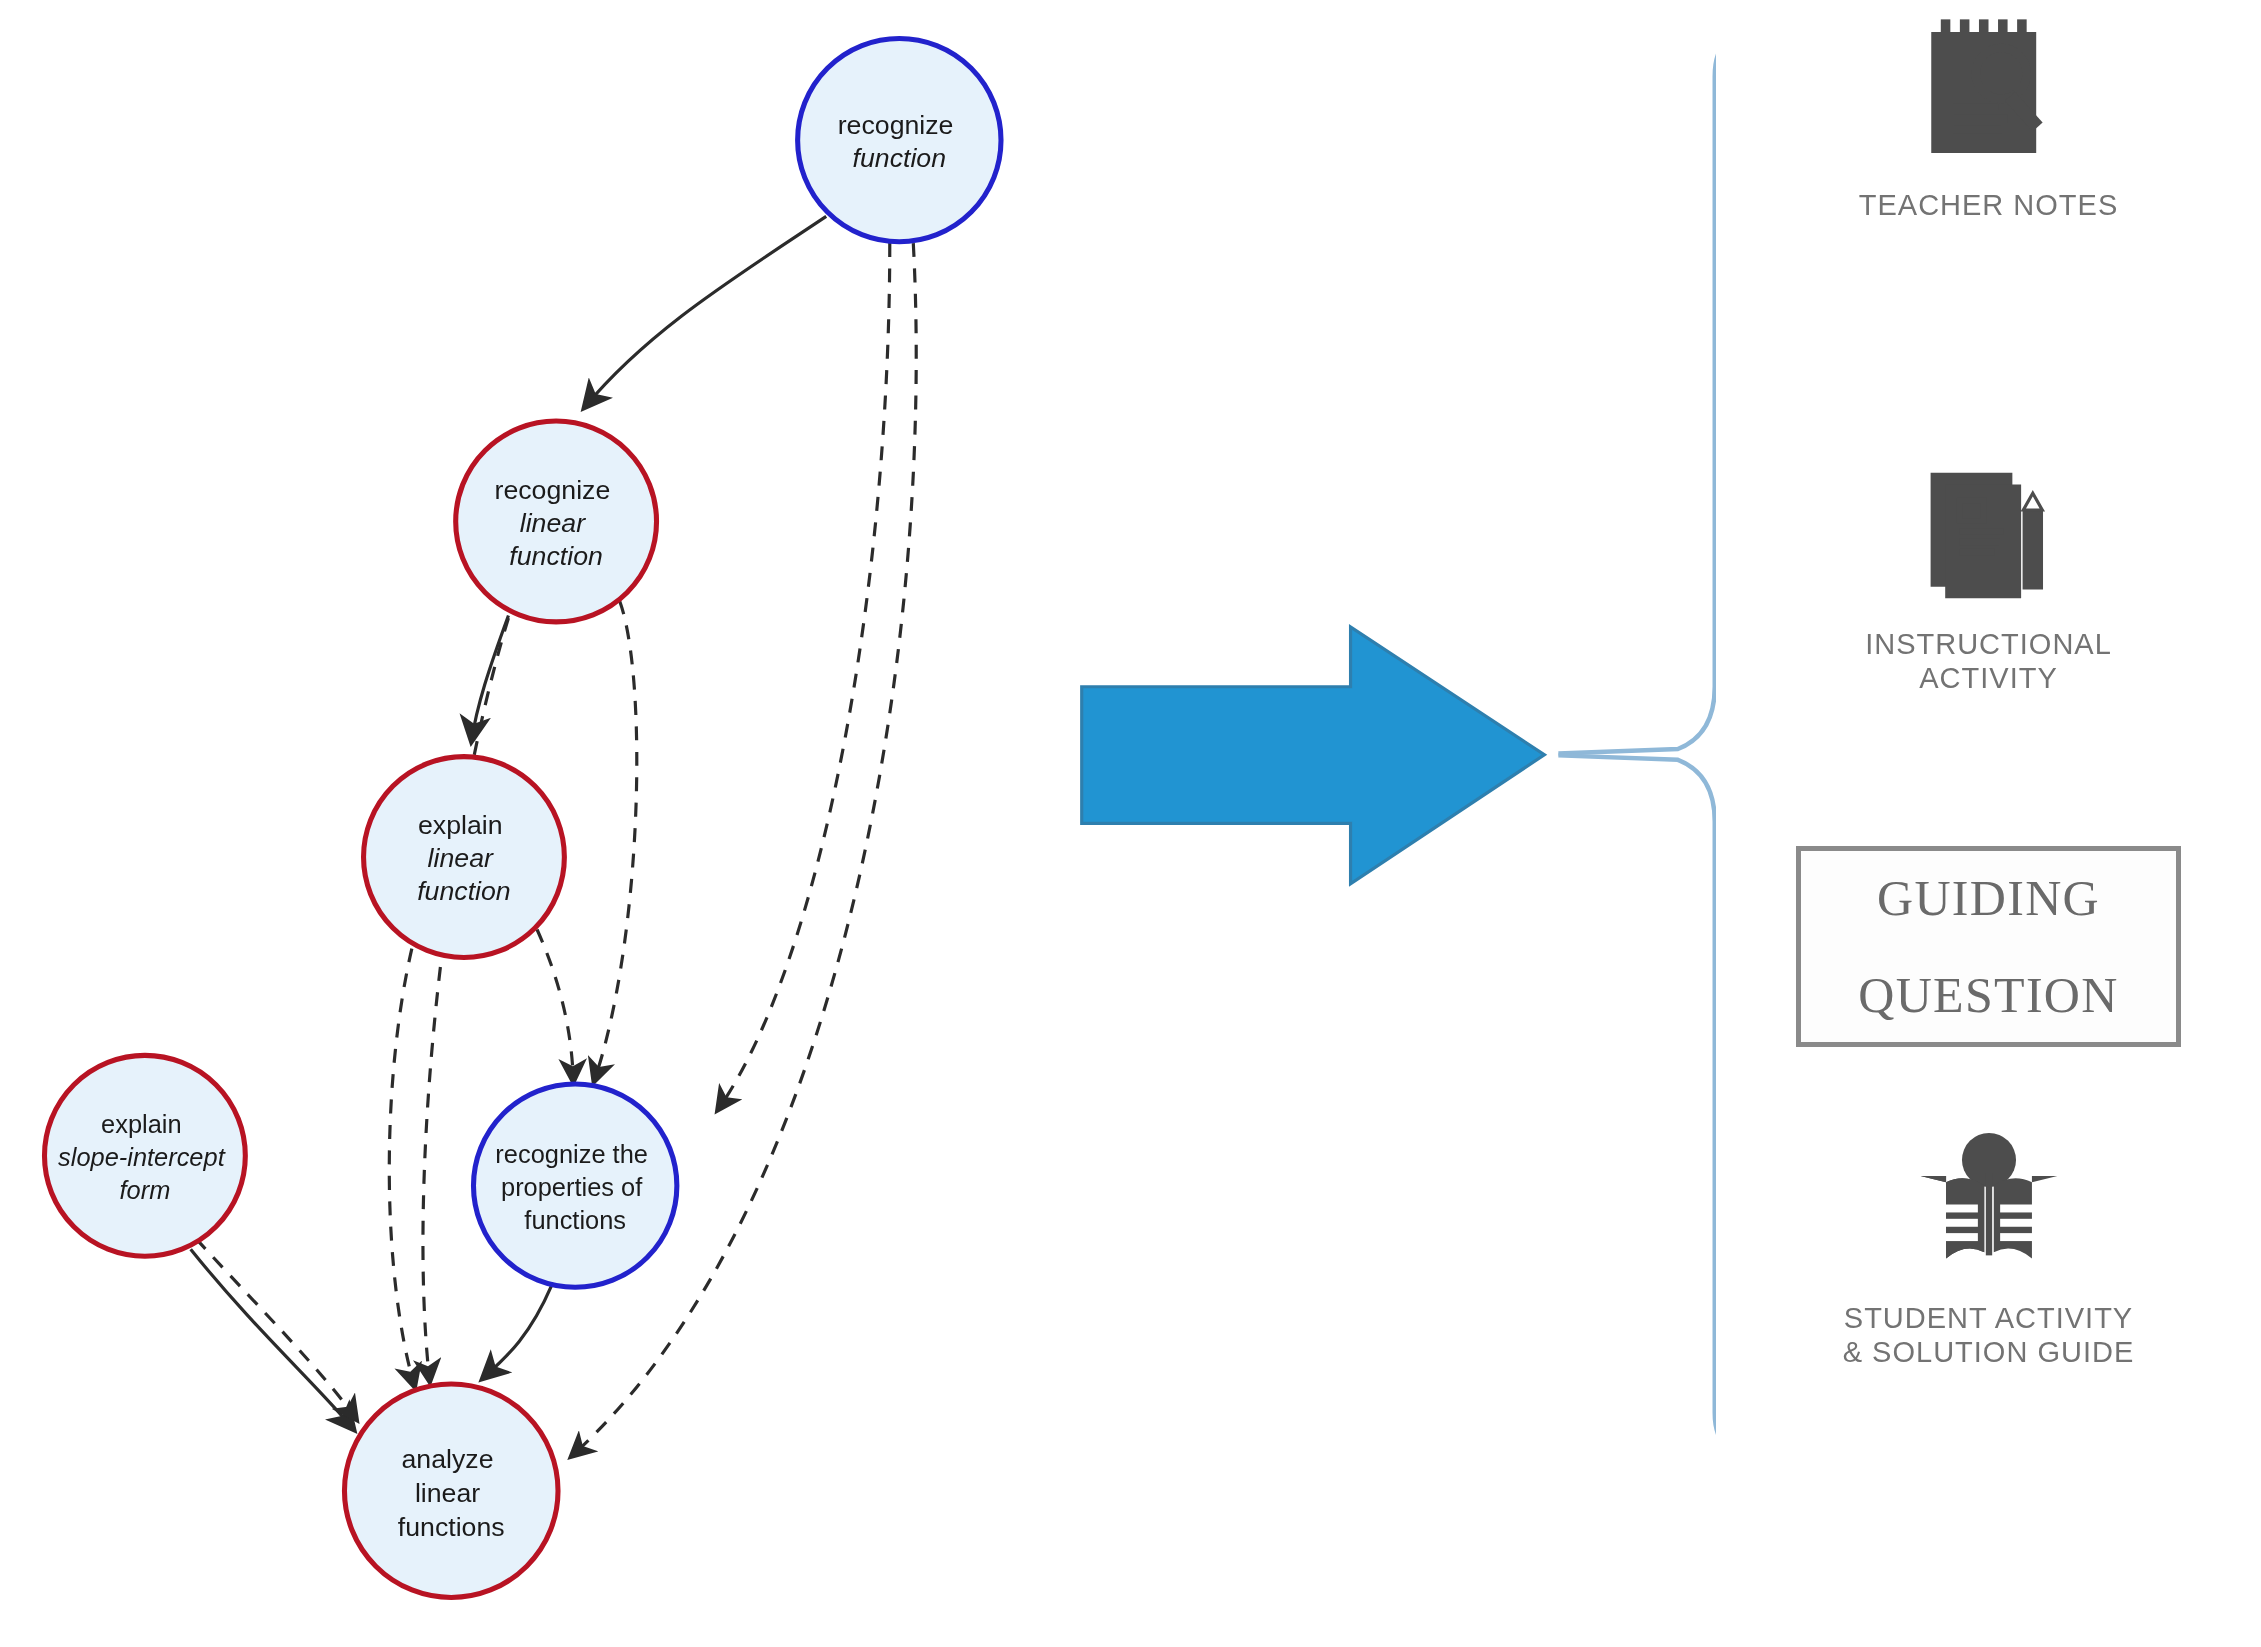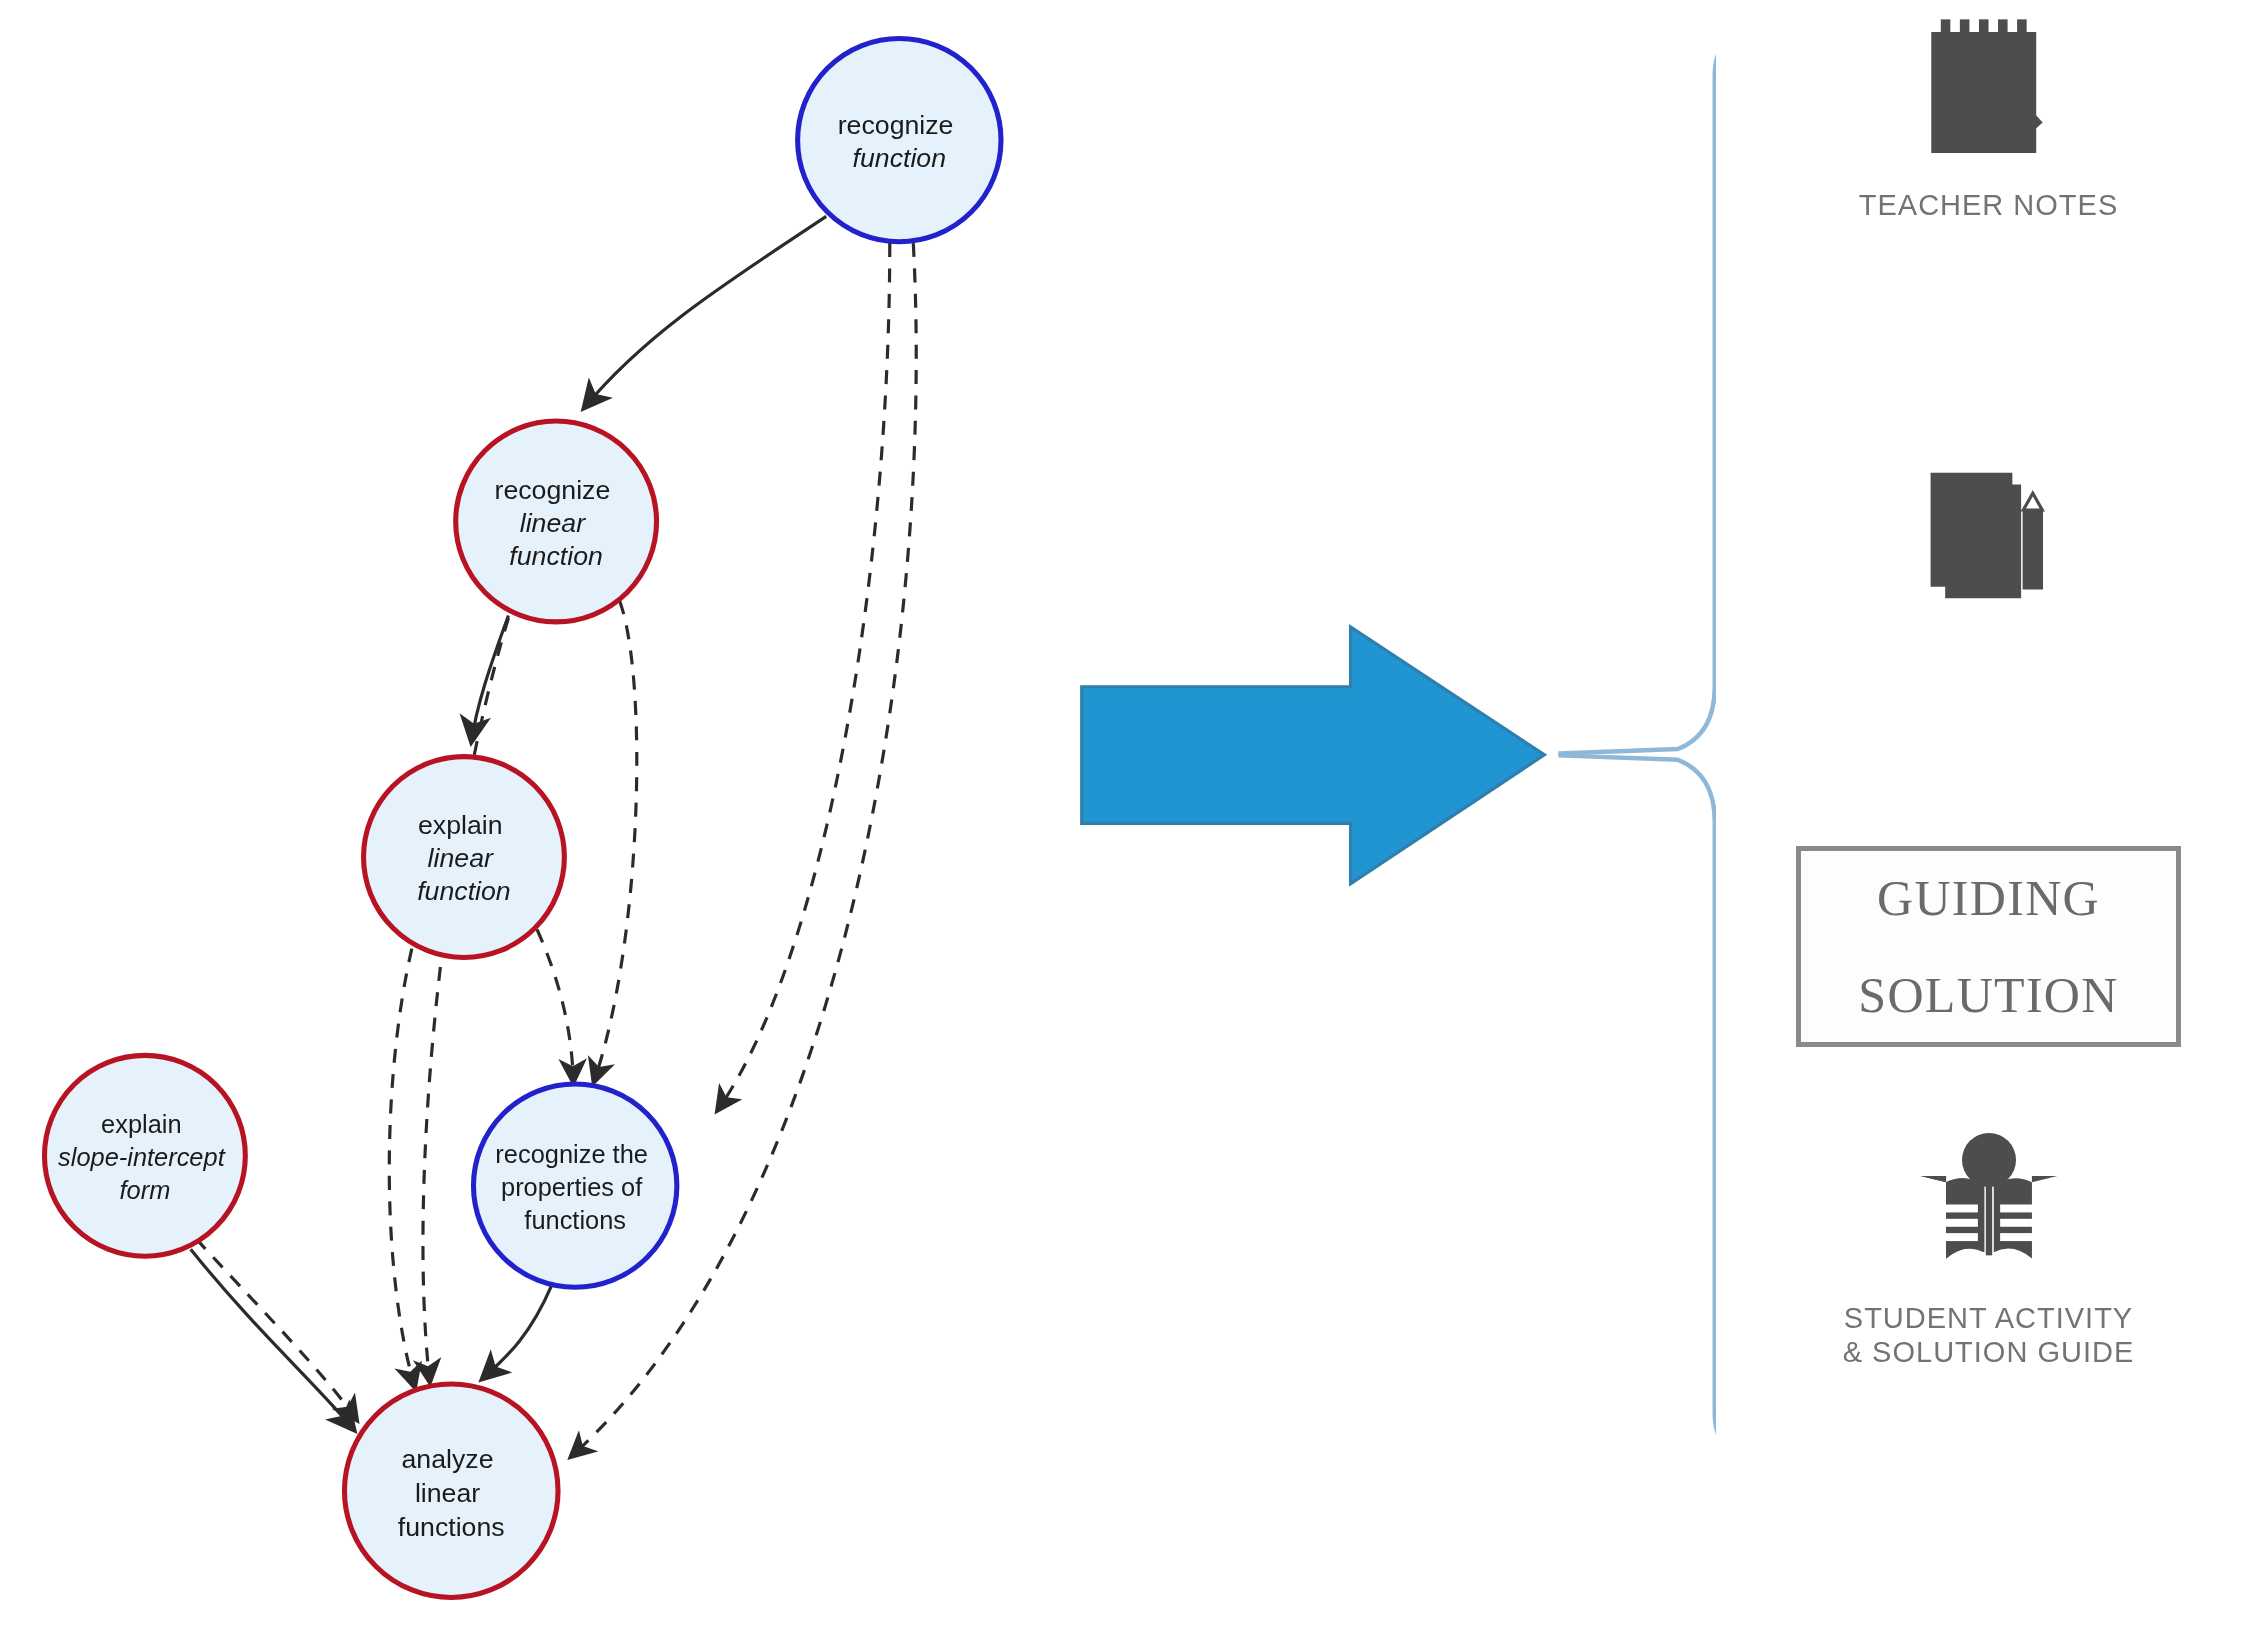--- a/index.html
+++ b/index.html
@@ -166,26 +166,30 @@
             <path d="M20 14 H72 V92 H20 Z M26 20 H66 V86 H26 Z" fill="#4d4d4d"></path>
             <rect x="30" y="25" width="16" height="14" fill="none" stroke="#4d4d4d" stroke-width="4"></rect>
             <rect x="30" y="44" width="30" height="4.6"></rect>
             <rect x="30" y="51" width="27" height="4.6"></rect>
             <rect x="30" y="58" width="24" height="4.6"></rect>
             <path d="M80 20 L87 32 V86 H73 V32 Z"></path>
             <path d="M80 20 L86.5 31.5 H73.5 Z" fill="#ffffff" stroke="#4d4d4d" stroke-width="2.2"></path>
           </g>
         </svg>
       </div>
+      <div class="panel-label">
+        <div>INSTRUCTIONAL</div>
+        <div>ACTIVITY</div>
+      </div>
     </div>
 
     <div class="panel-item" id="item-guiding">
       <div class="gq-box">
         <div class="gq-line">GUIDING</div>
-        <div class="gq-line">SOLUTION</div>
+        <div class="gq-line">QUESTION</div>
       </div>
     </div>
 
     <div class="panel-item" id="item-student">
       <div class="icon-wrap">
         <svg width="178" height="159" viewBox="0 0 110 100">
           <g fill="#4d4d4d">
             <circle cx="55" cy="22" r="17"></circle>
             <path d="M55 30 L55 82" stroke="#4d4d4d" stroke-width="4" fill="none"></path>
             <path d="M12 32 H28 V84 Q40 74 52 80 V38 Q40 30 28 36 Z"></path>

